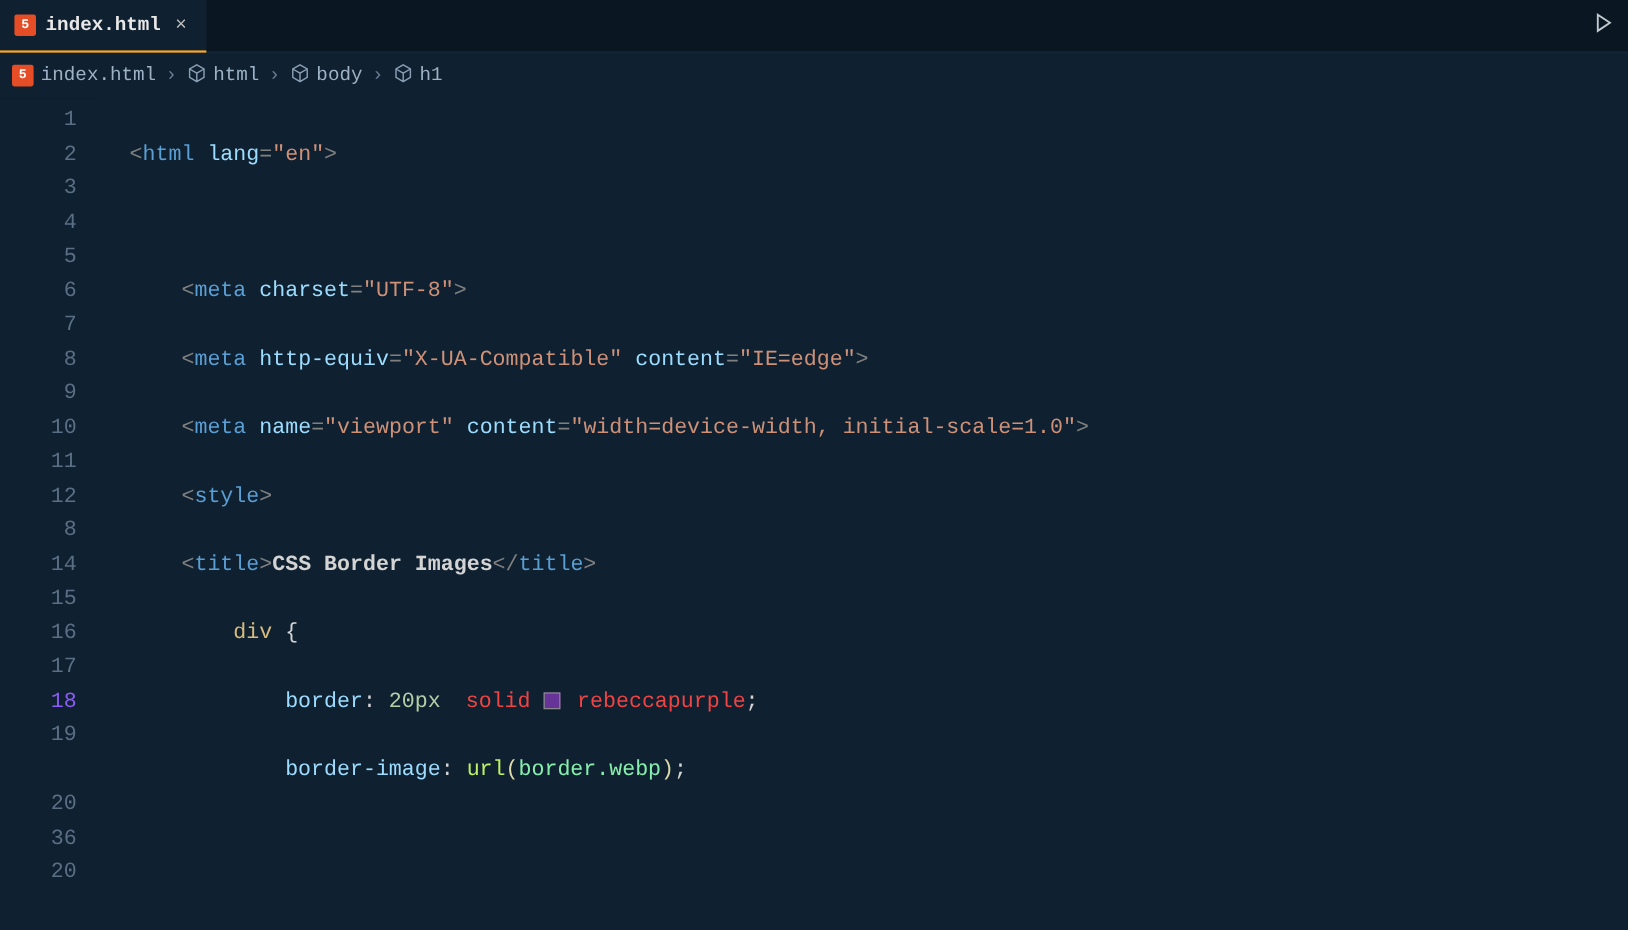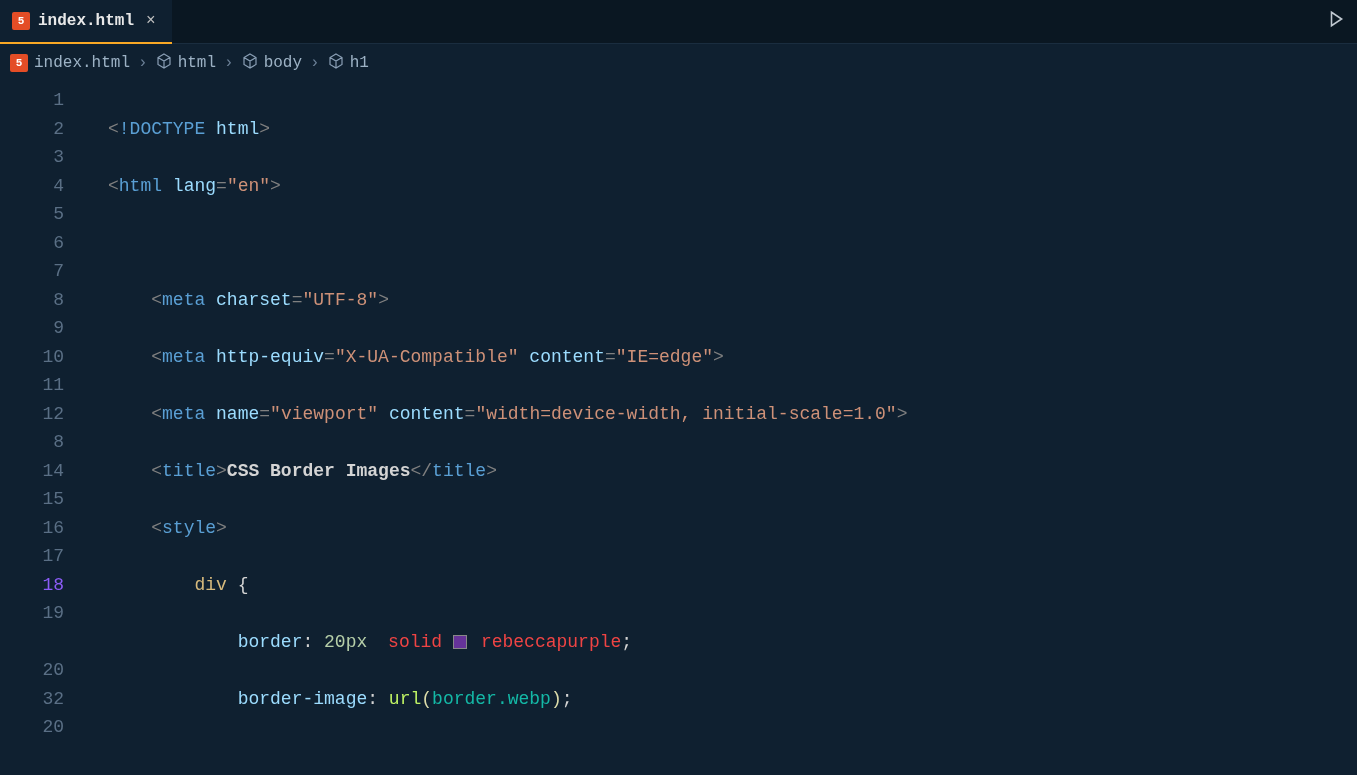--- a/index.html
+++ b/index.html
@@ -79,21 +79,21 @@
 .tok-attr { color: #9cdcfe; }
 .tok-string { color: #ce9178; }
 .tok-text { color: #d4d4d4; font-weight: bold; }
 .tok-selector { color: #d7ba7d; }
 .tok-prop { color: #9cdcfe; }
 .tok-num { color: #b5cea8; }
 .tok-unit { color: #b5cea8; }
 .tok-value { color: #ef4444; margin-left: 10px; }
 .tok-func { color: #bef264; }
 .tok-paren { color: #dcdcaa; }
-.tok-arg { color: #14b8a6; }
+.tok-arg { color: #86efac; }
 .tok-semi { color: #d4d4d4; }
 .color-swatch {
   display: inline-block; width: 14px; height: 14px;
   background: #663399; border: 1px solid #888;
   vertical-align: middle; margin-right: 4px;
 }
 </style>
 </head>
 <body>
 
@@ -160,32 +160,31 @@
         <div class="ln">12</div>
         <div class="ln">8</div>
         <div class="ln">14</div>
         <div class="ln">15</div>
         <div class="ln">16</div>
         <div class="ln">17</div>
         <div class="ln active">18</div>
         <div class="ln">19</div>
         <div class="ln"></div>
         <div class="ln">20</div>
-        <div class="ln">32</div>
+        <div class="ln">36</div>
         <div class="ln">20</div>
       </div>
     <div class="code-area">
-<span class="line"><span class="tok-bracket">&lt;</span><span class="tok-doctype">!DOCTYPE</span> <span class="tok-attr">html</span><span class="tok-bracket">&gt;</span></span>
 <span class="line"><span class="tok-bracket">&lt;</span><span class="tok-tag">html</span> <span class="tok-attr">lang</span><span class="tok-bracket">=</span><span class="tok-string">"en"</span><span class="tok-bracket">&gt;</span></span>
 <span class="line"></span>
 <span class="line">    <span class="tok-bracket">&lt;</span><span class="tok-tag">meta</span> <span class="tok-attr">charset</span><span class="tok-bracket">=</span><span class="tok-string">"UTF-8"</span><span class="tok-bracket">&gt;</span></span>
 <span class="line">    <span class="tok-bracket">&lt;</span><span class="tok-tag">meta</span> <span class="tok-attr">http-equiv</span><span class="tok-bracket">=</span><span class="tok-string">"X-UA-Compatible"</span> <span class="tok-attr">content</span><span class="tok-bracket">=</span><span class="tok-string">"IE=edge"</span><span class="tok-bracket">&gt;</span></span>
 <span class="line">    <span class="tok-bracket">&lt;</span><span class="tok-tag">meta</span> <span class="tok-attr">name</span><span class="tok-bracket">=</span><span class="tok-string">"viewport"</span> <span class="tok-attr">content</span><span class="tok-bracket">=</span><span class="tok-string">"width=device-width, initial-scale=1.0"</span><span class="tok-bracket">&gt;</span></span>
+<span class="line">    <span class="tok-bracket">&lt;</span><span class="tok-tag">style</span><span class="tok-bracket">&gt;</span></span>
 <span class="line">    <span class="tok-bracket">&lt;</span><span class="tok-tag">title</span><span class="tok-bracket">&gt;</span><span class="tok-text">CSS Border Images</span><span class="tok-bracket">&lt;/</span><span class="tok-tag">title</span><span class="tok-bracket">&gt;</span></span>
-<span class="line">    <span class="tok-bracket">&lt;</span><span class="tok-tag">style</span><span class="tok-bracket">&gt;</span></span>
 <span class="line">        <span class="tok-selector">div</span> <span class="tok-semi">{</span></span>
 <span class="line">            <span class="tok-prop">border</span><span class="tok-semi">: </span><span class="tok-num">20</span><span class="tok-unit">px</span> <span class="tok-value">solid</span> <span class="color-swatch"></span><span class="tok-value">rebeccapurple</span><span class="tok-semi">;</span></span>
 <span class="line">            <span class="tok-prop">border-image</span><span class="tok-semi">: </span><span class="tok-func">url</span><span class="tok-paren">(</span><span class="tok-arg">border.webp</span><span class="tok-paren">)</span><span class="tok-semi">;</span></span>
 
 
 
 
 
 
 

